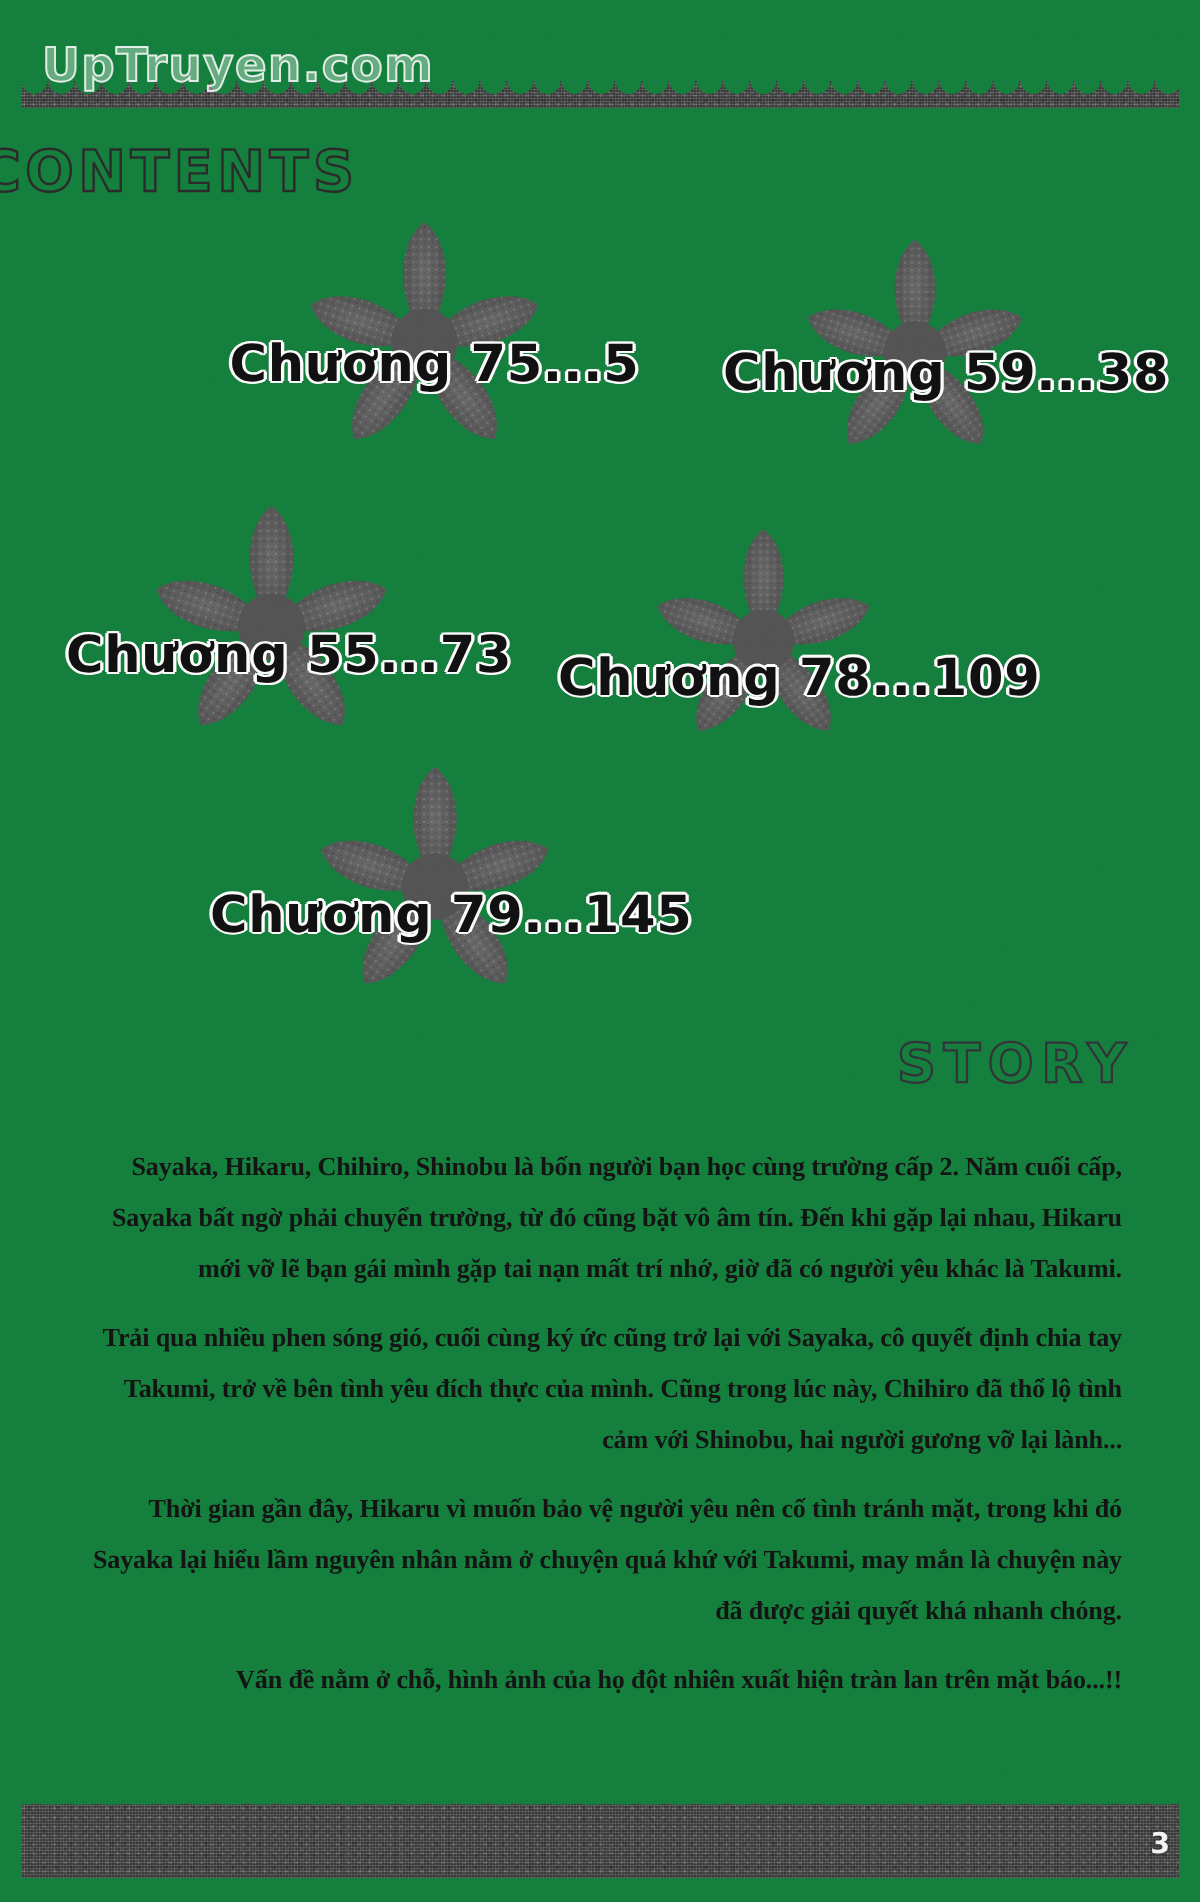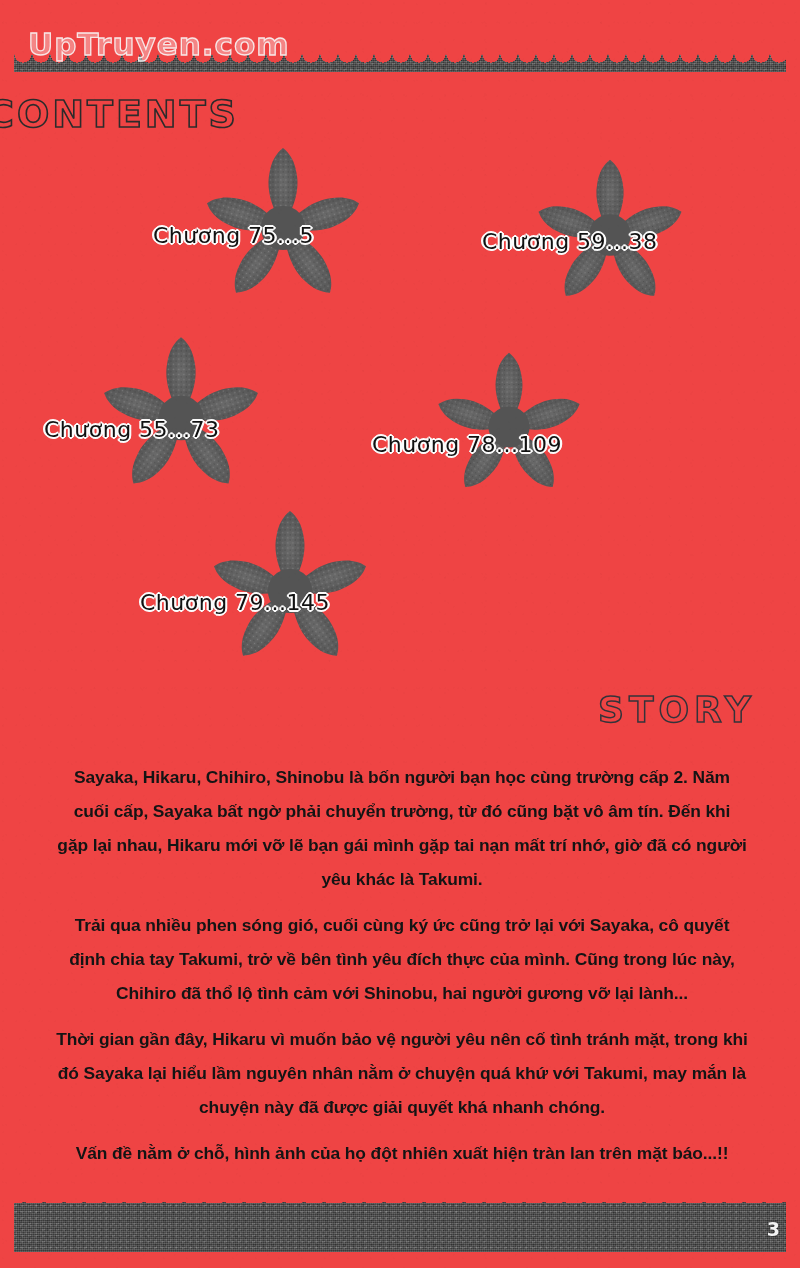--- a/index.html
+++ b/index.html
@@ -11,21 +11,21 @@
   body {
     font-family: "DejaVu Sans", sans-serif;
   }
 
   
   #page {
     position: relative;
     width: 800px;
     height: 1268px;
     overflow: hidden;
-    background: #ef4444;
+    background: #15803d;
   }
 
   
   #grain {
     position: absolute;
     inset: 0;
     pointer-events: none;
     opacity: .30;
     background-image:
       radial-gradient(circle at 12% 22%, rgba(0,0,0,.05) 0 1px, transparent 1px),
@@ -144,22 +144,22 @@
   .blossom {
     position: absolute;
     left: 0;
     top: 0;
   }
   .blossom svg { display: block; }
   .chapter-label {
     position: absolute;
     white-space: nowrap;
     font-family: "DejaVu Sans", sans-serif;
-    font-weight: 400;
-    font-size: 22px;
+    font-weight: 700;
+    font-size: 34px;
     letter-spacing: .5px;
     color: #111111;
     text-shadow:
       -1.6px 0 0 #fbfbfb,  1.6px 0 0 #fbfbfb,
        0 -1.6px 0 #fbfbfb, 0  1.6px 0 #fbfbfb,
       -1.2px -1.2px 0 #fbfbfb, 1.2px -1.2px 0 #fbfbfb,
       -1.2px  1.2px 0 #fbfbfb, 1.2px  1.2px 0 #fbfbfb,
       -2.2px 0 0 #fbfbfb, 2.2px 0 0 #fbfbfb;
     z-index: 3;
   }
@@ -183,26 +183,26 @@
   
   #story-body {
     position: absolute;
     left: 56px;
     top: 760px;
     width: 692px;
     z-index: 11;
   }
   #story-body p {
     margin: 0 0 12px 0;
-    font-family: Liberation Sans, sans-serif;
+    font-family: Liberation Serif, serif;
     font-size: 17.4px;
     font-weight: 700;
     line-height: 34px;
     color: #141414;
-    text-align: center;
+    text-align: right;
     letter-spacing: -0.1px;
   }
   #story-body p:last-child { margin-bottom: 0; }
 
   
   #page-number {
     position: absolute;
     right: 20px;
     top: 1218px;
     font-family: "DejaVu Sans", sans-serif;

